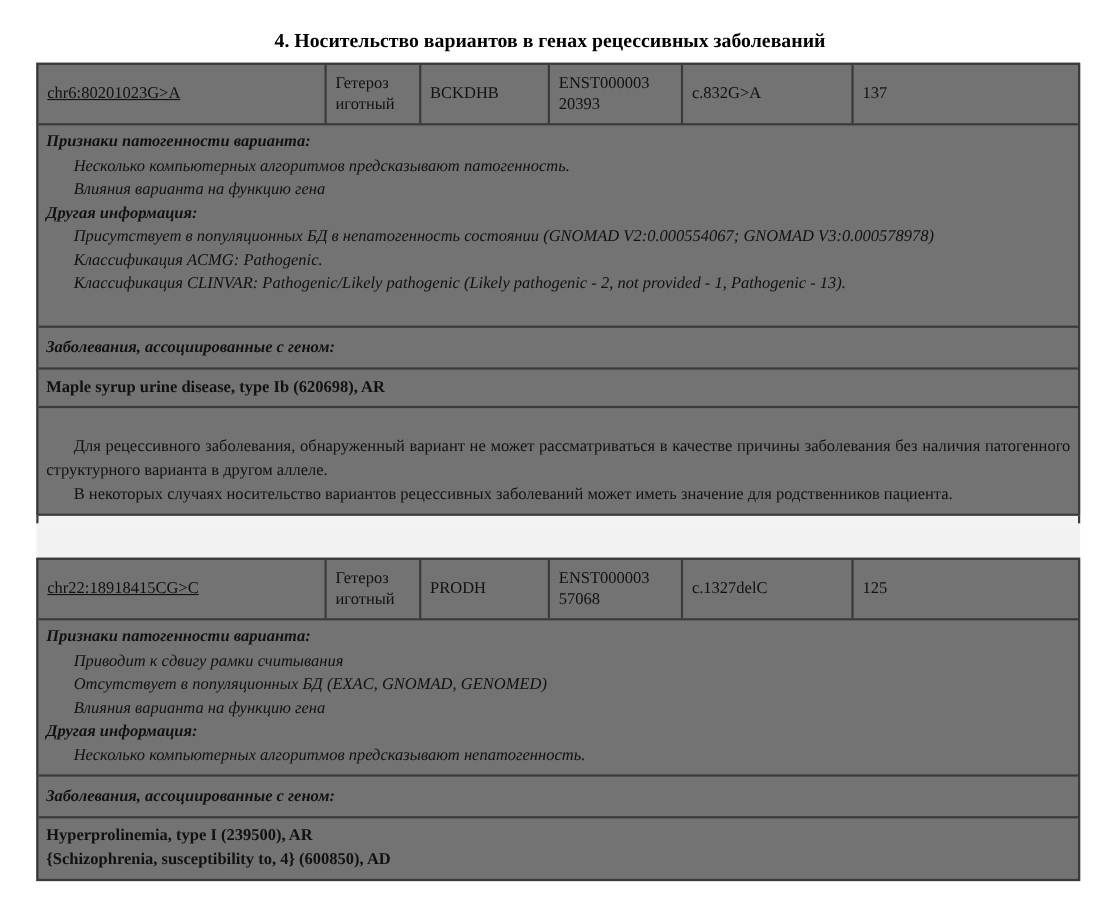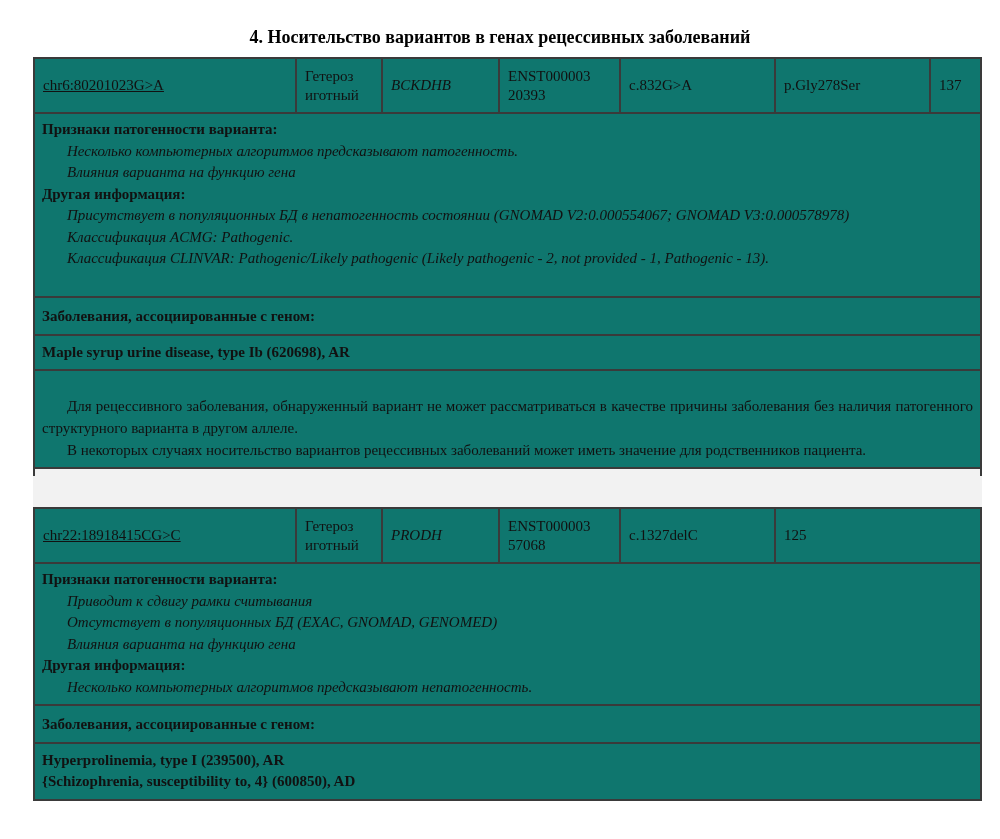--- a/index.html
+++ b/index.html
@@ -16,21 +16,21 @@
     text-align: center;
     font-weight: bold;
     font-size: 18px;
     line-height: 22px;
     color: #000000;
   }
   .tbl {
     width: 949px;
     margin-left: 33px;
     border: 2px solid #3a3a3a;
-    background: #0f766e;
+    background: #737373;
   }
   .tbl-1 { margin-top: 9px; }
   .sec { border-top: 2px solid #3a3a3a; }
   .sec:first-child { border-top: none; }
   
   .vrow {
     display: grid;
     grid-template-columns: 262px 86px 117px 121px 155px 155px auto;
     min-height: 53px;
   }
@@ -38,25 +38,25 @@
     border-right: 2px solid #3a3a3a;
     display: flex;
     align-items: center;
     padding: 4px 6px 4px 8px;
     font-size: 15px;
     line-height: 19px;
   }
   .vcell:last-child { border-right: none; }
   .prewrap { white-space: pre-line; }
   .loc { text-decoration: underline; color: #111111; }
-  .gene { font-style: italic; }
+  .gene { }
   
   .textsec { padding: 5px 7px 6px 7px; font-size: 15px; }
   .textsec p { line-height: 21.5px; }
-  .h-bi { font-weight: bold; }
+  .h-bi { font-weight: bold; font-style: italic; }
   .line-it { font-style: italic; text-indent: 25px; }
   .assoc-sec { min-height: 36px; padding-top: 8px; }
   .disease-sec { min-height: 32px; padding-top: 6px; }
   .disease-line { font-weight: bold; line-height: 22px; }
   .note-sec { min-height: 97px; padding-top: 24px; }
   .note-sec p {
     text-align: justify;
     text-indent: 25px;
     line-height: 22px;
   }
@@ -87,21 +87,20 @@
   <div class="sec vrow">
     <div class="vcell">
       <span class="loc">chr6:80201023G&gt;A</span>
     </div>
     <div class="vcell prewrap">Гетероз
 иготный</div>
     <div class="vcell gene">BCKDHB</div>
     <div class="vcell prewrap">ENST000003
 20393</div>
     <div class="vcell">c.832G&gt;A</div>
-    <div class="vcell">p.Gly278Ser</div>
     <div class="vcell">137</div>
   </div>
 
   <div class="sec textsec pathog-sec">
     <p class="h-bi">Признаки патогенности варианта:</p>
     <p class="line-it">Несколько компьютерных алгоритмов предсказывают патогенность.</p>
     <p class="line-it">Влияния варианта на функцию гена</p>
     <p class="h-bi">Другая информация:</p>
     <p class="line-it">Присутствует в популяционных БД в непатогенность состоянии (GNOMAD V2:0.000554067; GNOMAD V3:0.000578978)</p>
     <p class="line-it">Классификация ACMG: Pathogenic.</p>

